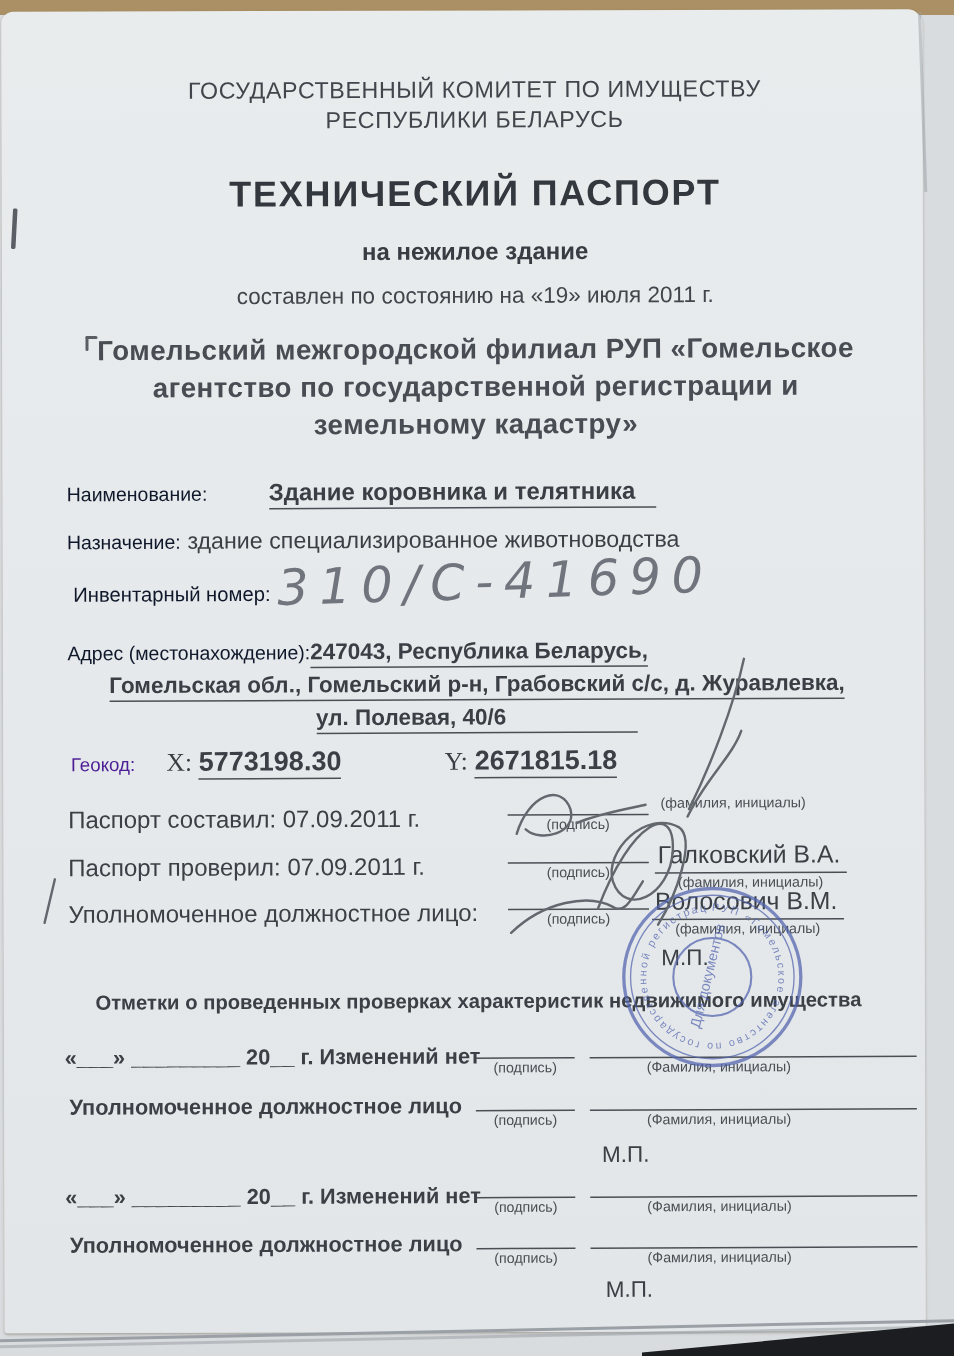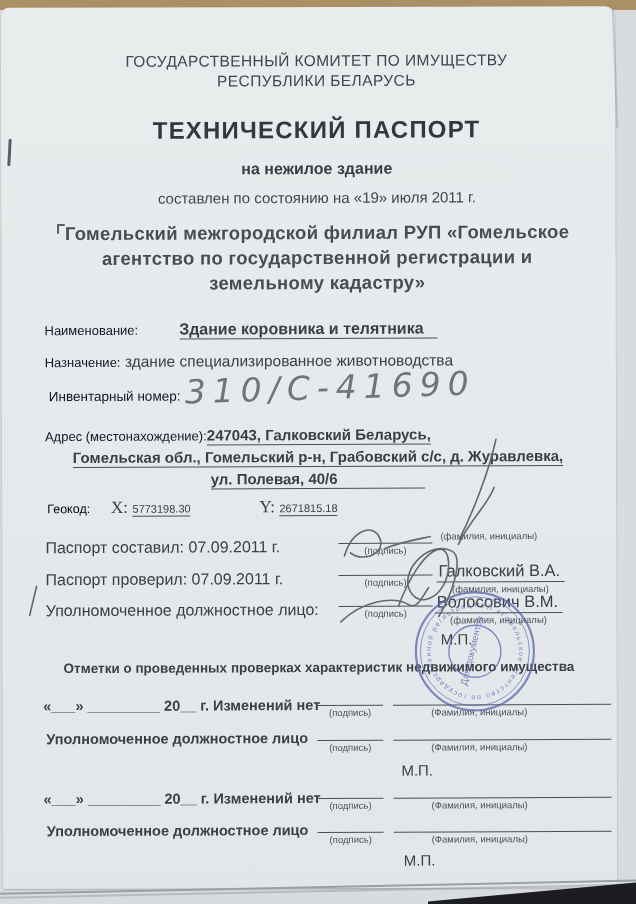--- a/index.html
+++ b/index.html
@@ -32,32 +32,32 @@
   .abs{position:absolute;}
   .ctr{left:0;width:636px;text-align:center;}
 
   .hdr{font-size:15.5px;font-weight:500;letter-spacing:.4px;color:#41464c;}
   .title{font-size:24px;font-weight:700;letter-spacing:1.2px;color:#33383e;}
   .subtitle{font-size:16px;font-weight:700;color:#383d43;}
   .compiled{font-size:15px;font-weight:500;color:#41464c;}
   .org{font-size:18.5px;font-weight:700;letter-spacing:.3px;color:#484d54;}
 
   .lbl{font-size:13px;color:#0f172a;}
-  .lbl-sm{font-size:12.5px;color:#000000;}
+  .lbl-sm{font-size:12.5px;color:#4c1d95;}
   .val-b{font-size:16px;font-weight:600;color:#3a3f45;border-bottom:1.5px solid #4a4f55;padding-bottom:1px;}
   .val{font-size:15.5px;font-weight:500;color:#3a3f45;}
   .addr-v{font-size:15px;font-weight:600;color:#3a3f45;border-bottom:1.5px solid #4a4f55;padding-bottom:1px;}
   .handwriting{
     font-size:33px;color:#70757d;font-weight:400;
     font-family:"DejaVu Sans", sans-serif;
     letter-spacing:7px;transform:rotate(-1.5deg);font-style:italic;
   }
   .serif{font-family:"Liberation Serif", serif;}
   .geo-xy{font-size:17px;color:#3a3f45;}
-  .geo-val{font-size:11px;font-weight:400;border-bottom:1.5px solid #4a4f55;padding-bottom:1px;}
+  .geo-val{font-size:18px;font-weight:700;border-bottom:1.5px solid #4a4f55;padding-bottom:1px;}
 
   .sig-label{font-size:16px;font-weight:500;color:#3b4046;}
   .sig-line{border-bottom:1.5px solid #4a4f55;height:15px;}
   .cap{font-size:9.5px;color:#4a4f55;text-align:center;margin-top:1px;}
   .sig-name{font-size:16.5px;font-weight:500;color:#3b4046;border-bottom:1.5px solid #4a4f55;padding:0 4px 1px 2px;display:inline-block;}
   .mp{font-size:15px;font-weight:500;color:#3b4046;}
 
   .chk-head{font-size:13.5px;font-weight:600;color:#3b4046;}
   .chk-date{font-size:14.5px;font-weight:600;color:#3b4046;}
   .chk-label{font-size:14.5px;font-weight:600;color:#3b4046;}
@@ -101,21 +101,21 @@
 
   <div class="abs" style="top:352px;left:45px;">
     <span class="lbl">Назначение:</span>
     <span class="val">здание специализированное животноводства</span>
   </div>
 
   <div class="abs lbl" style="top:388px;left:49px;font-size:13.5px;">Инвентарный номер:</div>
   <div class="abs handwriting" style="top:368px;left:185px;">310/С-41690</div>
 
   <div class="abs" style="top:426px;left:45px;">
-    <span class="lbl">Адрес (местонахождение):</span><span class="addr-v">247043, Галковский Беларусь,</span>
+    <span class="lbl">Адрес (местонахождение):</span><span class="addr-v">247043, Республика Беларусь,</span>
   </div>
   <div class="abs ctr" style="top:448px;">
     <span class="addr-v">Гомельская обл., Гомельский р-н, Грабовский с/с, д. Журавлевка,</span>
   </div>
   <div class="abs ctr" style="top:470px;">
     <span class="addr-v" style="padding-right:88px;">ул. Полевая, 40/6</span>
   </div>
 
   <div class="abs" style="top:497px;left:47px;">
     <span class="lbl-sm">Геокод:</span>

